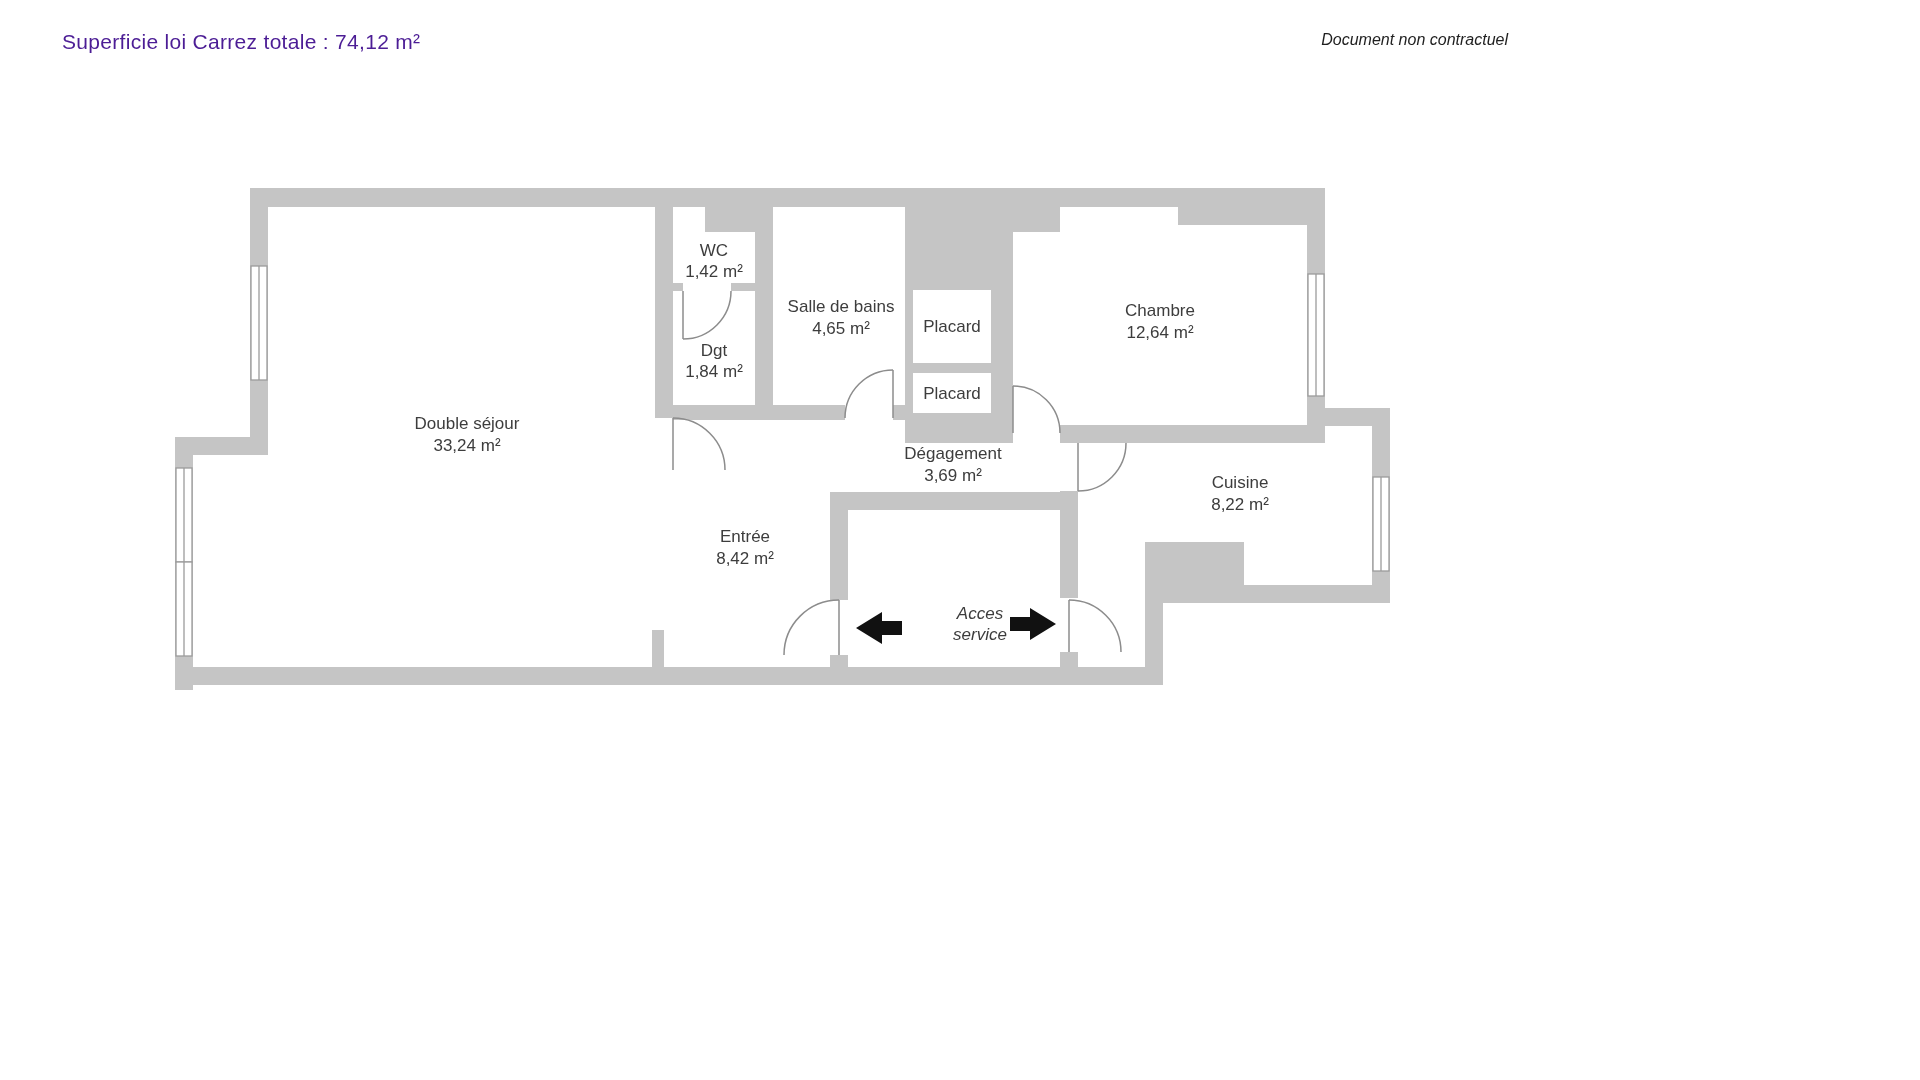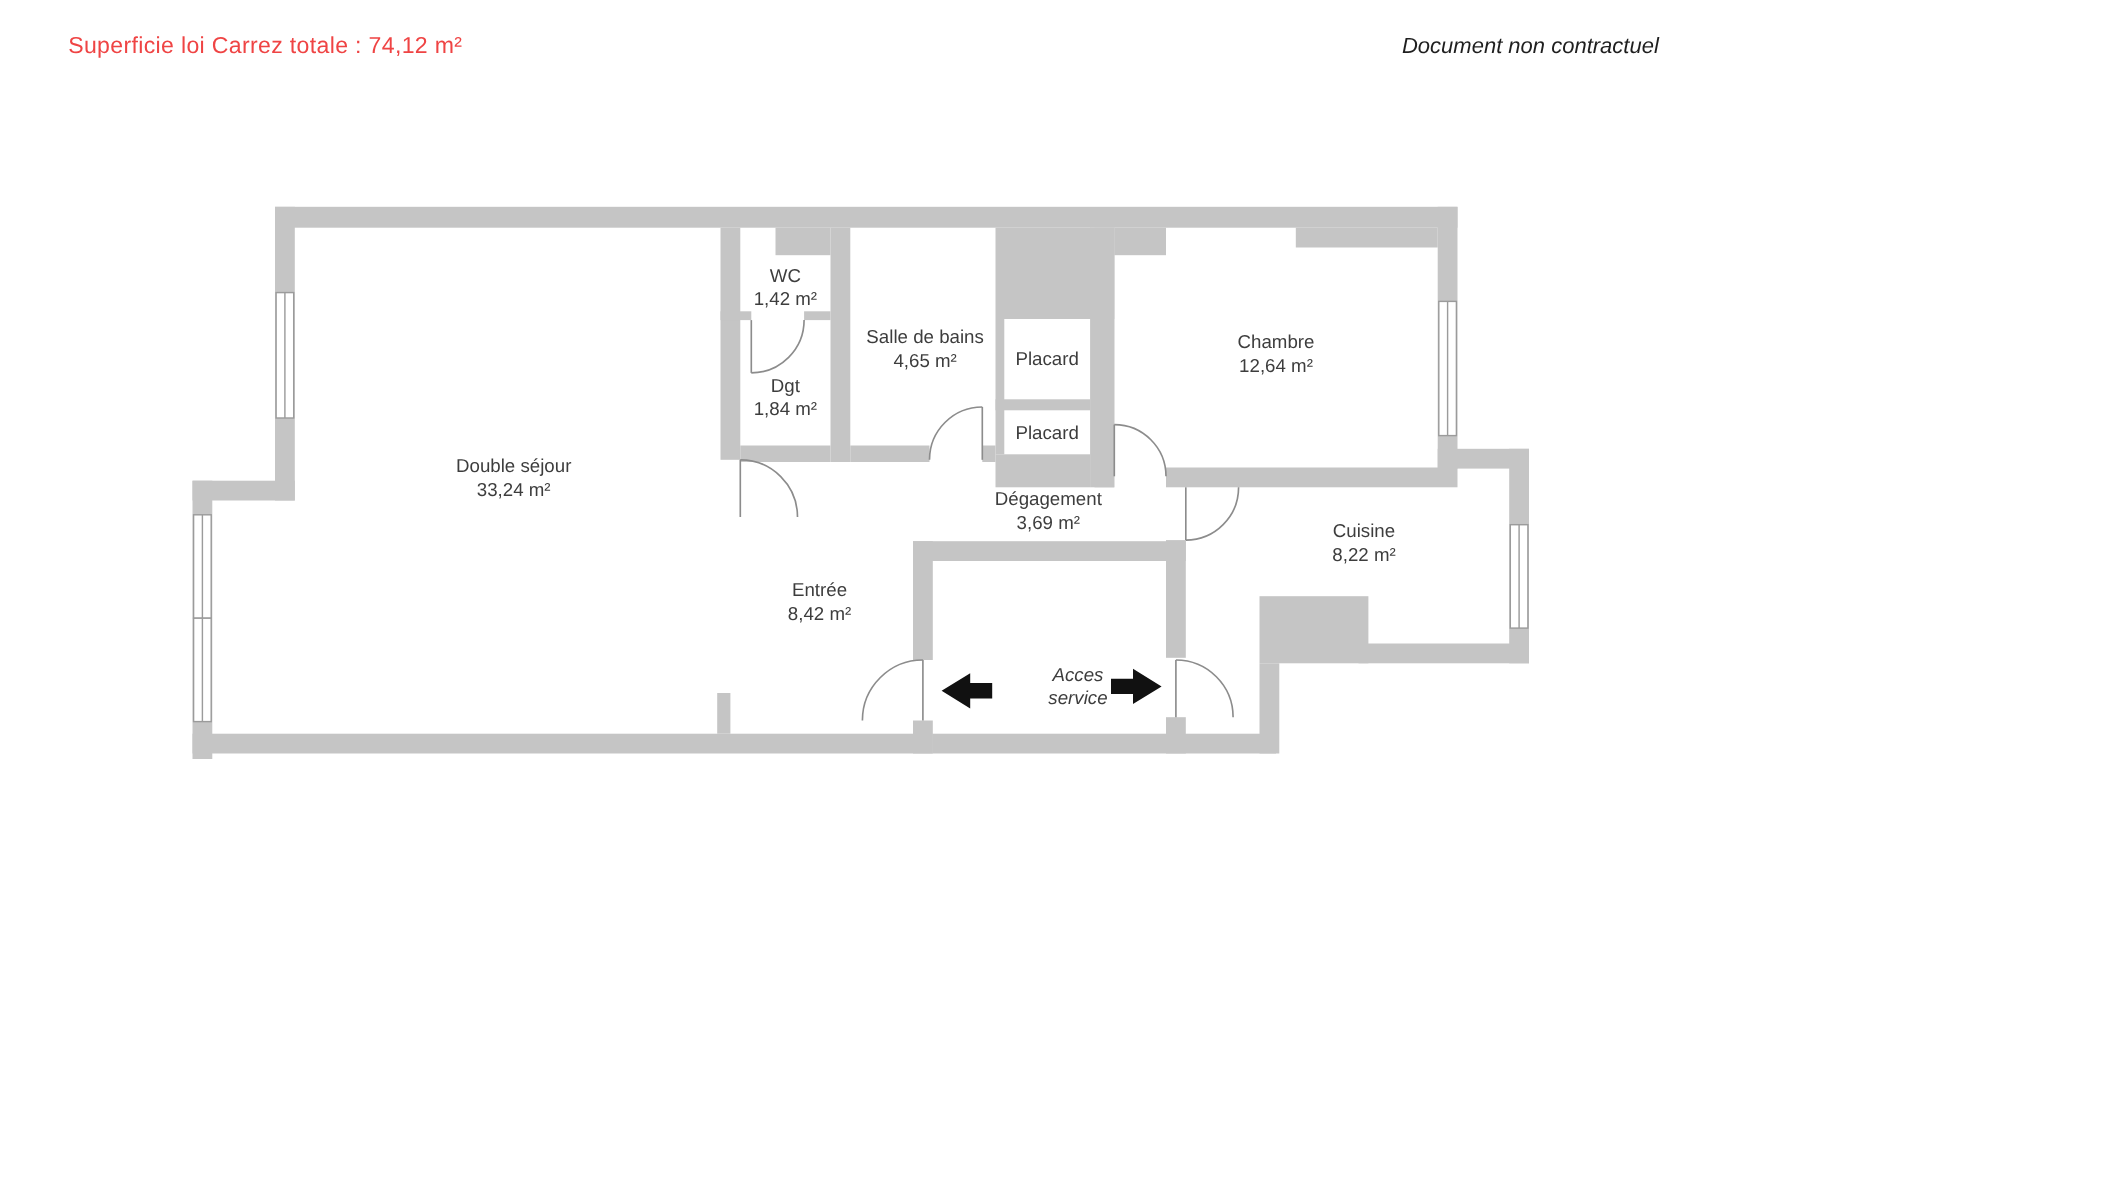--- a/index.html
+++ b/index.html
@@ -1,19 +1,19 @@
 <!DOCTYPE html>
 <html style="--color-background: #ffffff; --color-wall: #c5c5c5; --color-wall_outline: #9b9b9b; --color-label: #3d3d3d; --color-arrow: #111111;"><head>
 <meta charset="utf-8">
 <style>
   html,body{margin:0;padding:0;background:#fff;}
   .canvas{position:relative;width:1920px;height:1080px;background:var(--color-background,#ffffff);
           font-family:"Liberation Sans",sans-serif;overflow:hidden;}
-  .header-title{position:absolute;left:62px;top:30px;font-size:21px;color:#ef4444;letter-spacing:.3px;}
-  .header-disclaimer{position:absolute;right:412px;top:31px;font-size:20px;font-style:italic;color:#1f1f1f;}
+  .header-title{position:absolute;left:62px;top:30px;font-size:21px;color:#4c1d95;letter-spacing:.3px;}
+  .header-disclaimer{position:absolute;right:412px;top:31px;font-size:16px;font-style:italic;color:#1f1f1f;}
   svg.plan{position:absolute;left:0;top:0;}
   .wall{fill:var(--color-wall,#c5c5c5);}
   .window-symbol rect{fill:#ffffff;stroke:var(--color-wall_outline,#9b9b9b);stroke-width:1.3;}
   .window-symbol line{stroke:var(--color-wall_outline,#9b9b9b);stroke-width:1.3;}
   .door path{fill:none;stroke:#8c8c8c;stroke-width:1.5;}
   .door line{stroke:#8c8c8c;stroke-width:1.5;}
   .room-name,.room-area,.service-label{fill:var(--color-label,#3d3d3d);font-size:17px;text-anchor:middle;
           font-family:"Liberation Sans",sans-serif;}
   .service-label{font-style:italic;}
   .arrow{fill:var(--color-arrow,#111111);}

